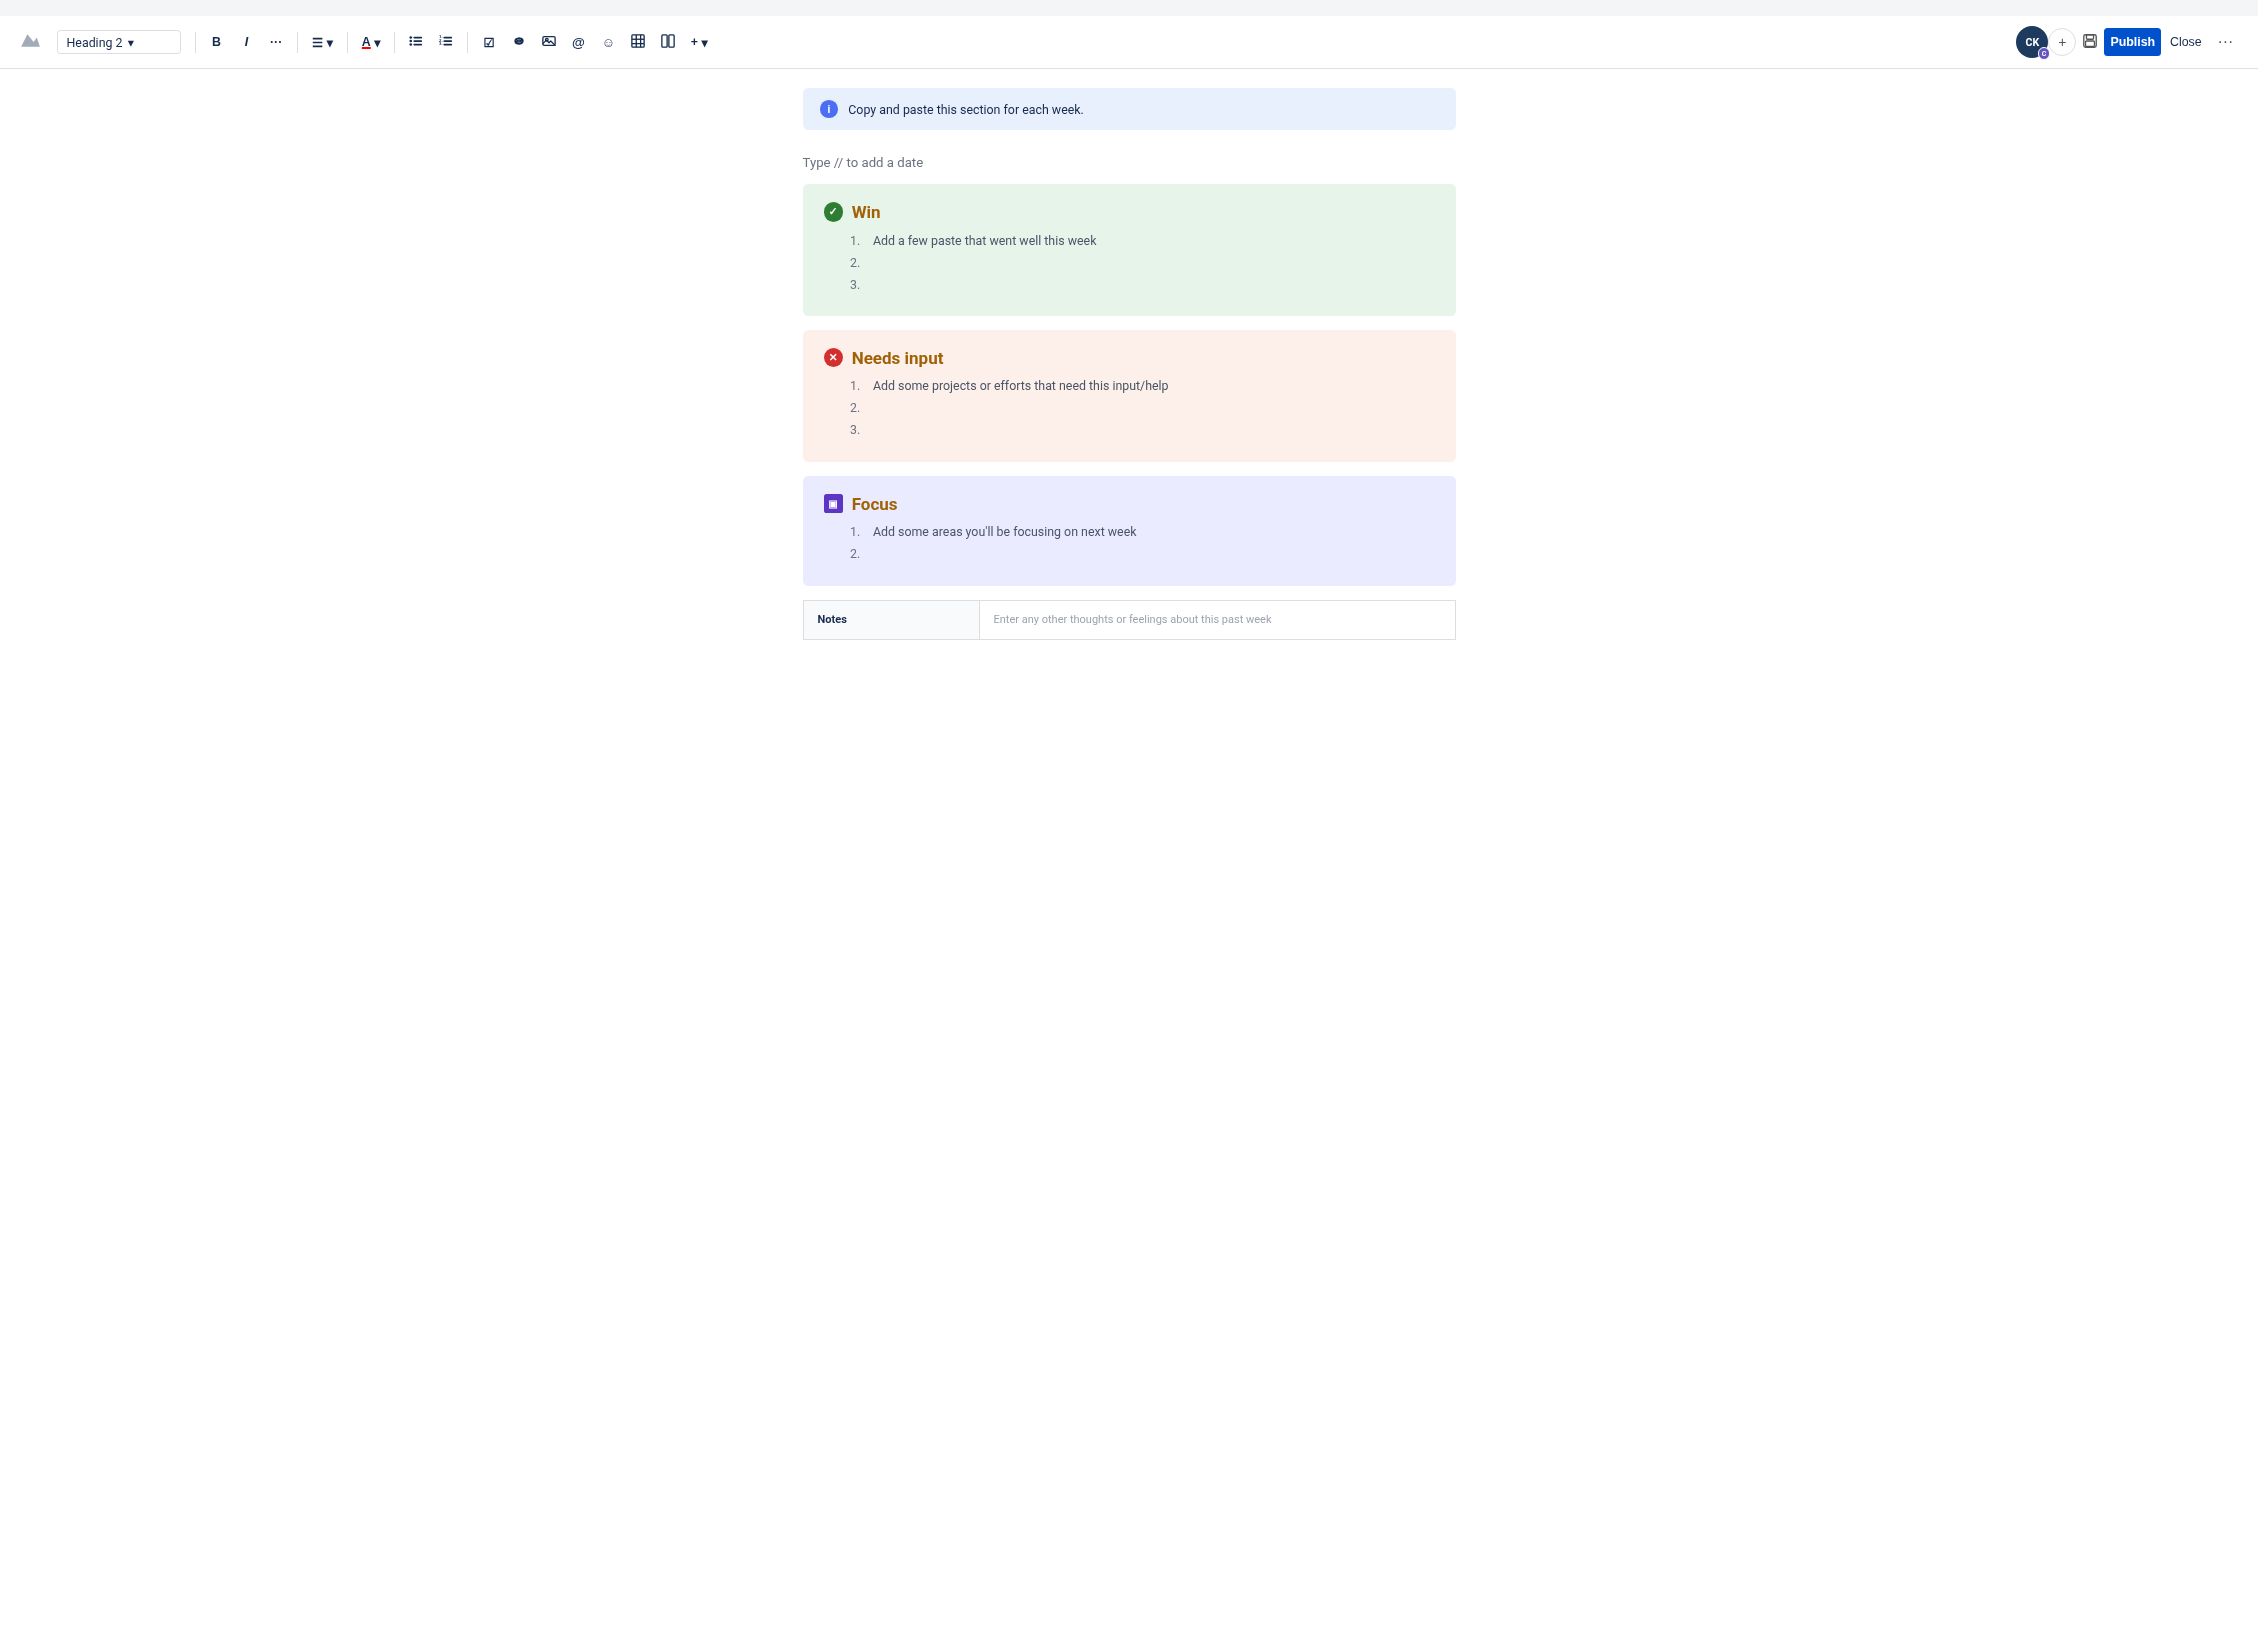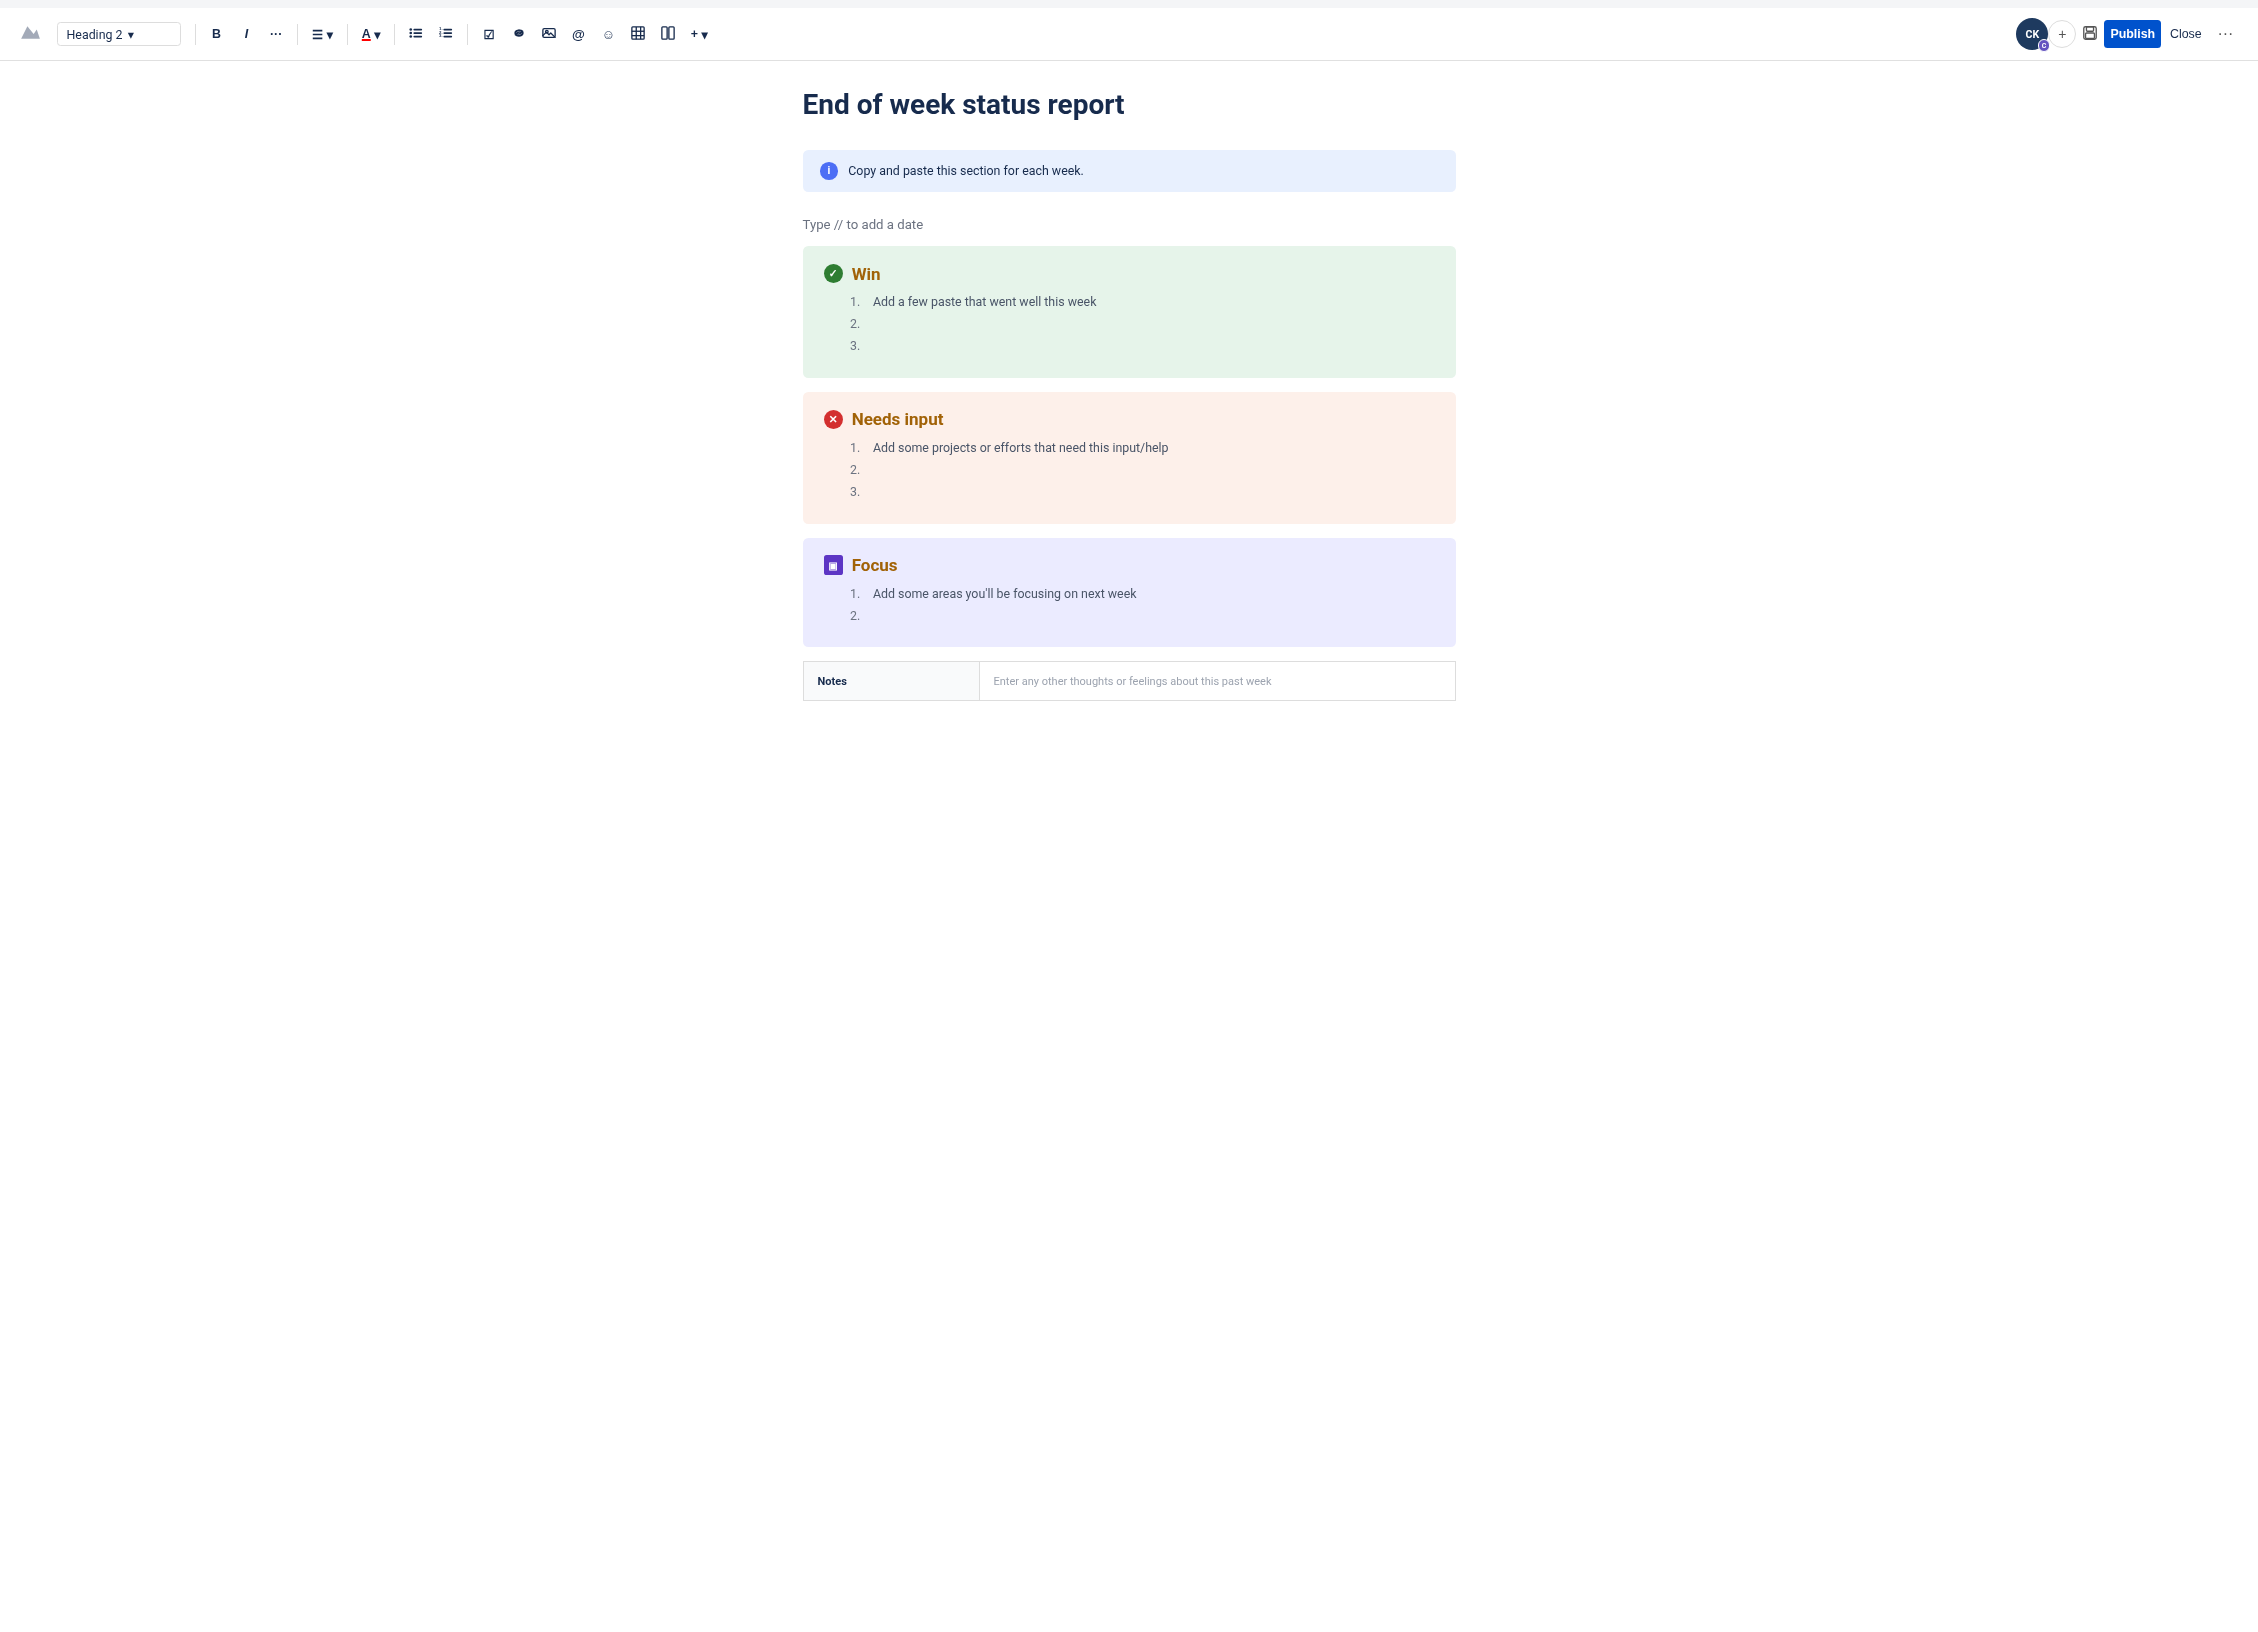--- a/index.html
+++ b/index.html
@@ -17,21 +17,21 @@
     
     .toolbar {
       display: flex;
       align-items: center;
       background: #fff;
       border-bottom: 0.9px solid #e0e0e0;
       padding: 0 17.6px;
       height: 53px;
       gap: 3.5px;
       position: sticky;
-      top: 8px;
+      top: 16px;
       z-index: 100;
       justify-content: space-between;
     }
 
     .toolbar-logo {
       margin-right: 10.6px;
     }
 
     .logo-icon {
       width: 25px;
@@ -522,21 +522,20 @@
 
     <button class="more-btn">
       <span>···</span>
     </button>
   </div>
 </div>
 
 <div class="main-wrapper">
   <div class="content-area">
 
-    <h1 class="page-title">End of week status report</h1>
 
     <div class="info-banner">
       <div class="info-icon">i</div>
       <span class="info-text">Copy and paste this section for each week.</span>
     </div>
 
     <div class="date-prompt">Type // to add a date</div>
 
     <div class="status-panel panel-win">
       <div class="panel-header">

